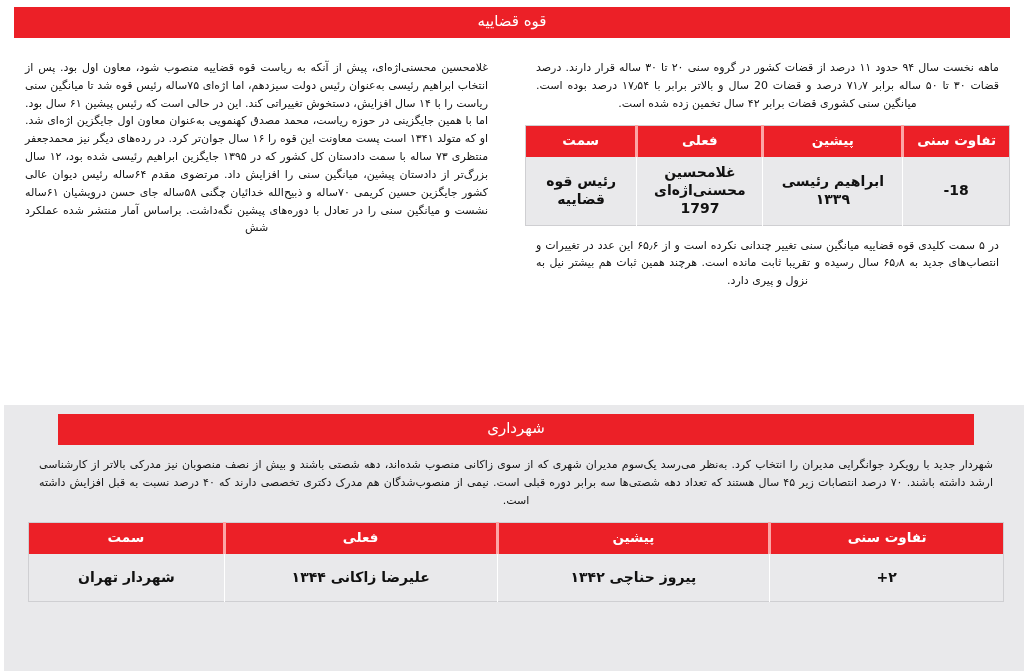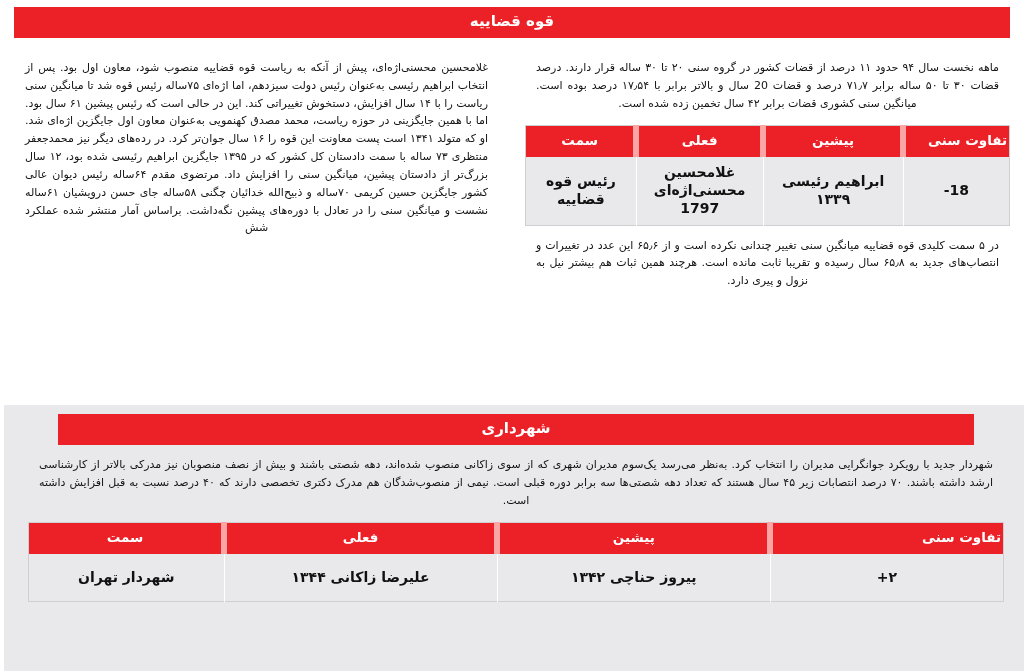--- a/index.html
+++ b/index.html
@@ -43,21 +43,21 @@
     background: #e9e9eb;
     box-sizing: border-box;
     padding: 9px 24px 0 24px;
   }
 
   .banner {
     background: #ec2027;
     color: #ffffff;
     text-align: center;
     font-size: 15px;
-    font-weight: bold;
+    font-weight: normal;
     letter-spacing: 0.3px;
     line-height: 1;
     padding: 7px 0 9px 0;
   }
   .banner-judiciary { margin: 0 0 0 0; }
   .banner-municipality { margin: 0 30px 0 30px; }
 
   
   .cols {
     display: flex;
@@ -89,25 +89,25 @@
     margin: 13px 0 0 0;
     border: 1px solid #cfcfd2;
   }
   table.age-table th {
     background: #ec2027;
     color: #ffffff;
     font-size: 13.5px;
     font-weight: bold;
     text-align: center;
     padding: 7px 2px 8px 2px;
-    border-right: 6px solid #fca5a5;
+    border-right: 3px solid #fca5a5;
     border-left: 1px solid #ffffff;
     line-height: 1.15;
   }
-  table.age-table th:first-child { border-right: none; text-align: right; }
+  table.age-table th:first-child { border-right: none; }
   table.age-table th:last-child  { border-left: none; }
 
   table.age-table td {
     background: #e9e9eb;
     color: #111111;
     font-size: 14px;
     font-weight: bold;
     text-align: center;
     padding: 6px 3px 7px 3px;
     border-right: 1px solid #ffffff;

